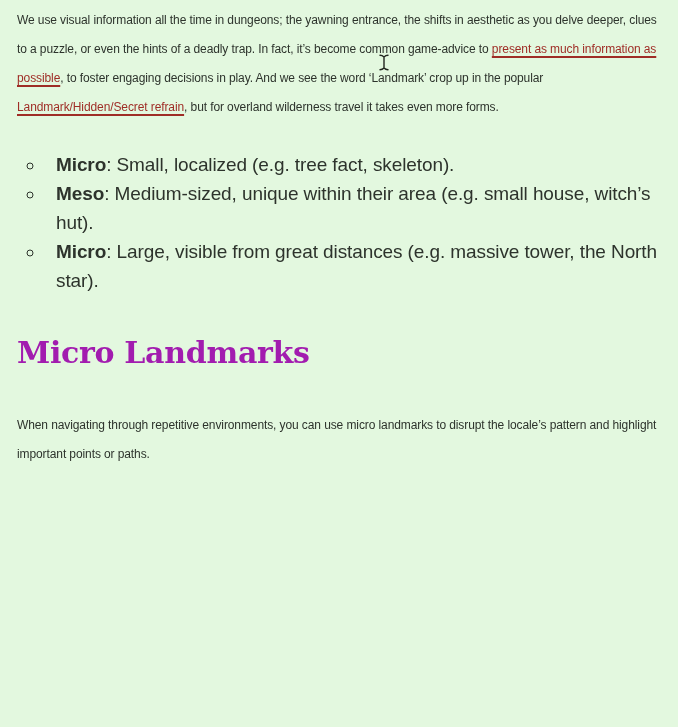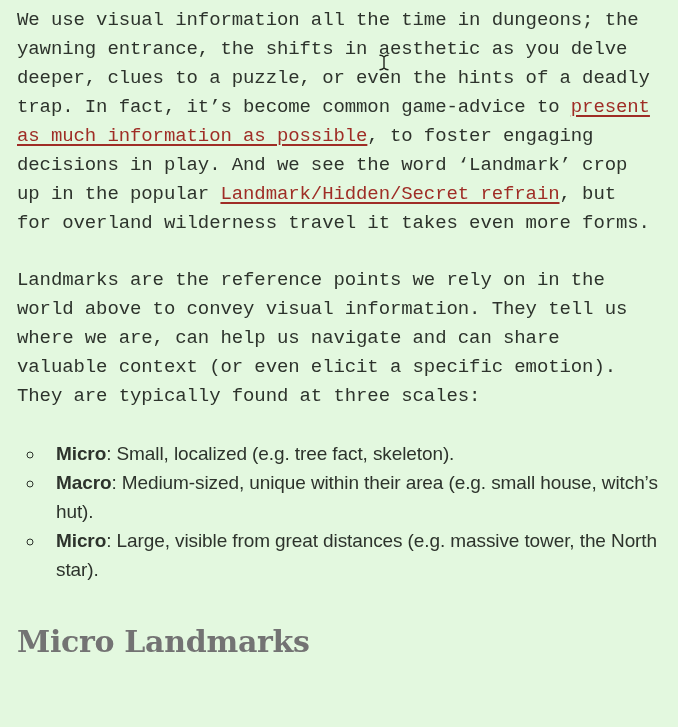--- a/index.html
+++ b/index.html
@@ -10,24 +10,23 @@
     padding: 6px 17px 0 17px;
     background: #e3f8df;
     overflow: hidden;
     position: relative;
     font-family: "Liberation Sans", "DejaVu Sans", sans-serif;
     color: #2d332c;
   }
   article { width: 644px; }
   article p {
     margin: 28px 0;
-    font-size: 19px;
+    font-size: 12px;
     line-height: 29px;
     letter-spacing: -0.1px;
-    font-family: Liberation Mono, monospace;
   }
   article > :first-child { margin-top: 0; }
   a.body-link {
     color: #9f2d26;
     text-decoration: underline;
     text-underline-offset: 3px;
     text-decoration-thickness: 1.5px;
     cursor: pointer;
   }
   ul.scales-list {
@@ -40,49 +39,49 @@
   }
   ul.scales-list li { padding-left: 11px; }
   ul.scales-list li::marker { color: #2d332c; }
   ul.scales-list strong { font-weight: 700; }
   h2.section-heading {
     font-family: "DejaVu Serif", "Liberation Serif", serif;
     font-weight: 700;
     font-size: 30px;
     line-height: 36px;
     letter-spacing: -0.3px;
-    color: #737373;
+    color: #a21caf;
     margin: 40px 0 40px 0;
   }
   .mouse-cursor {
     position: absolute;
     left: 379px;
     top: 54px;
     width: 10px;
     height: 17px;
     pointer-events: none;
   }
 </style>
 </head>
 <body>
 
 <article>
 
   <p><span>We use visual information all the time in dungeons; the yawning entrance, the shifts in aesthetic as you delve deeper, clues to a puzzle, or even the hints of a deadly trap. In fact, it’s become common game-advice to </span><a class="body-link">present as much information as possible</a><span>, to foster engaging decisions in play. And we see the word ‘Landmark’ crop up in the popular </span><a class="body-link">Landmark/Hidden/Secret refrain</a><span>, but for overland wilderness travel it takes even more forms.</span></p>
 
-  <p>Landmarks are the reference points we rely on in the world above to convey visual information. They tell us where we are, can help us navigate and can share valuable context (or even elicit a specific emotion). They are typically found at three scales:</p>
 
   <ul class="scales-list">
     <li><strong>Micro</strong><span>: Small, localized (e.g. tree fact, skeleton).</span></li>
-    <li><strong>Macro</strong><span>: Medium-sized, unique within their area (e.g. small house, witch’s hut).</span></li>
+    <li><strong>Meso</strong><span>: Medium-sized, unique within their area (e.g. small house, witch’s hut).</span></li>
     <li><strong>Micro</strong><span>: Large, visible from great distances (e.g. massive tower, the North star).</span></li>
   </ul>
 
   <h2 class="section-heading">Micro Landmarks</h2>
 
+  <p>When navigating through repetitive environments, you can use micro landmarks to disrupt the locale’s pattern and highlight important points or paths.</p>
 
 </article>
 
 <div class="mouse-cursor">
   <svg width="10" height="17" viewBox="0 0 10 17" xmlns="http://www.w3.org/2000/svg">
     <path d="M1 1.2 C2.6 1.2 3.8 1.7 5 2.9 C6.2 1.7 7.4 1.2 9 1.2 M5 2.9 L5 14.1 M1 15.8 C2.6 15.8 3.8 15.3 5 14.1 C6.2 15.3 7.4 15.8 9 15.8" stroke="#22261f" stroke-width="1.4" fill="none" stroke-linecap="round"></path>
   </svg>
 </div>
 
 </body></html>

